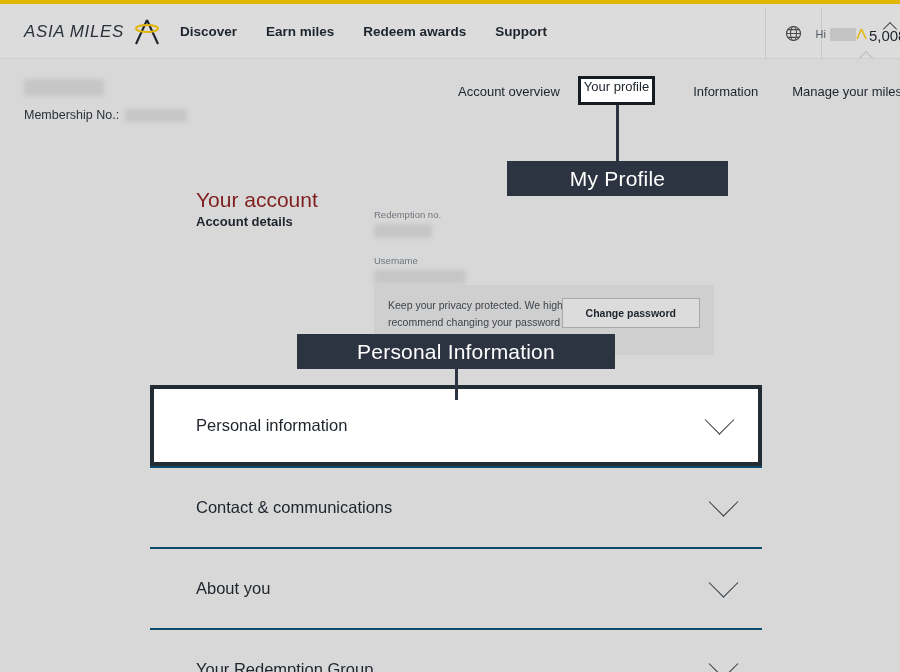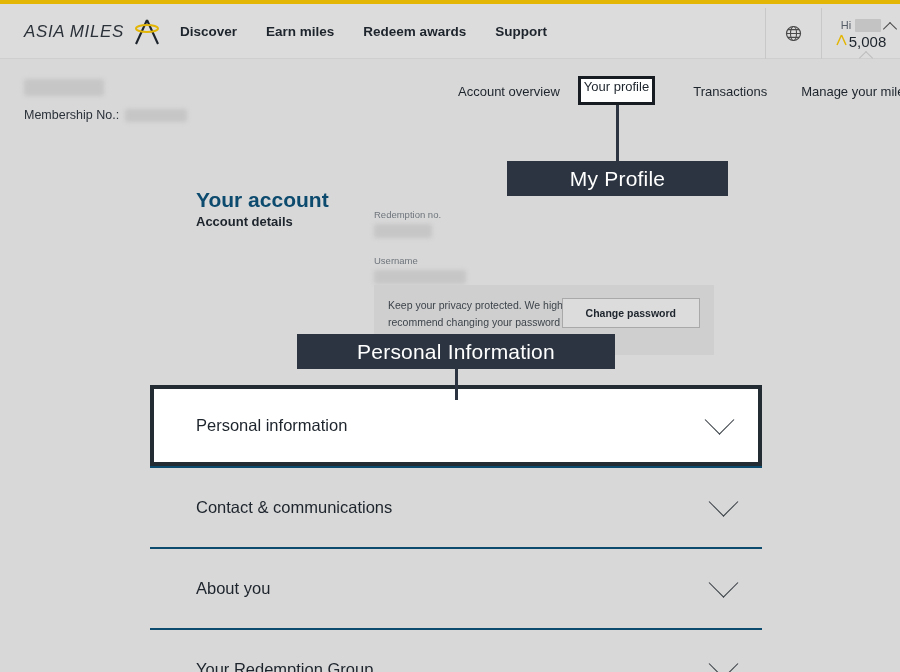--- a/index.html
+++ b/index.html
@@ -38,21 +38,21 @@
     font-size:13.5px; color:#1d242c; text-decoration:none; font-weight:600;
     white-space:nowrap;
   }
 
   .hdr-right { position:absolute; right:0; top:4px; height:54px; display:flex; }
   .hdr-cell {
     border-left:1px solid #c8c8c8; height:54px;
     display:flex; align-items:center; justify-content:center;
   }
   .cell-globe { width:55px; }
-  .cell-user { width:78px; position:relative; flex-direction:column; }
+  .cell-user { width:78px; position:relative; }
   .hi-row { display:flex; align-items:center; gap:4px; font-size:11px; color:#555d66; margin-top:-2px;}
   .redact { background:#c3c3c3; border-radius:1px; display:inline-block; filter:blur(0.4px);}
   .miles-row { display:flex; align-items:center; gap:2px; font-size:15px; color:#1d242c; margin-top:1px;}
   .caret-up {
     position:absolute; right:5px; top:16px;
     width:9px; height:9px; border-left:1.4px solid #4a4a4a; border-top:1.4px solid #4a4a4a;
     transform:rotate(45deg);
   }
   .caret-down-sm {
     position:absolute; right:29px; bottom:-1px;
@@ -73,21 +73,21 @@
     position:absolute; right:20px; top:113px; display:flex; align-items:center; gap:7px;
     font-size:11px; color:#3a4149;
   }
   .logout-ico {
     width:13px; height:13px; border-radius:50%; border:1.3px solid #e3b505;
     display:flex; align-items:center; justify-content:center;
   }
 
   
   .content { position:absolute; left:0; top:137px; width:900px; height:535px; background:#d8d8d8;}
-  .your-account { position:absolute; left:196px; top:37px; font-size:21px; color:#0c4a6e; font-weight:700;}
+  .your-account { position:absolute; left:196px; top:37px; font-size:21px; color:#7f1d1d; font-weight:400;}
   .acct-details { position:absolute; left:196px; top:77px; font-size:13px; font-weight:700; color:#1d242c;}
 
   .fields { position:absolute; left:374px; top:72px; }
   .field-lbl { font-size:9.5px; color:#6e757c; margin-bottom:4px; }
   .field-val { background:#c6c6c6; filter:blur(2px); border-radius:2px; height:14px;}
   .f1 .field-val { width:58px; }
   .f2 { margin-top:17px; }
   .f2 .field-val { width:92px; }
 
   .pwpanel {
@@ -201,21 +201,21 @@
   <div class="acctbar">
     <div class="acct-name-redact"></div>
     <div class="memb-line">
       <span>Membership No.:</span>
       <span class="memb-redact"></span>
     </div>
 
     <nav class="subnav">
       <a href="#">Account overview</a>
       <a href="#" style="visibility:hidden">Your profile</a>
-      <a href="#">Transactions</a>
+      <a href="#">Information</a>
       <a href="#">Manage your miles</a>
     </nav>
     <div class="subnav-underline"></div>
 
     <div class="logout">
       <span>Log out</span>
       <span class="logout-ico">
         <svg width="7" height="7" viewBox="0 0 7 7">
           <path d="M2.2 1 L4.8 3.5 L2.2 6" stroke="#e3b505" stroke-width="1.2" fill="none"></path>
         </svg>

